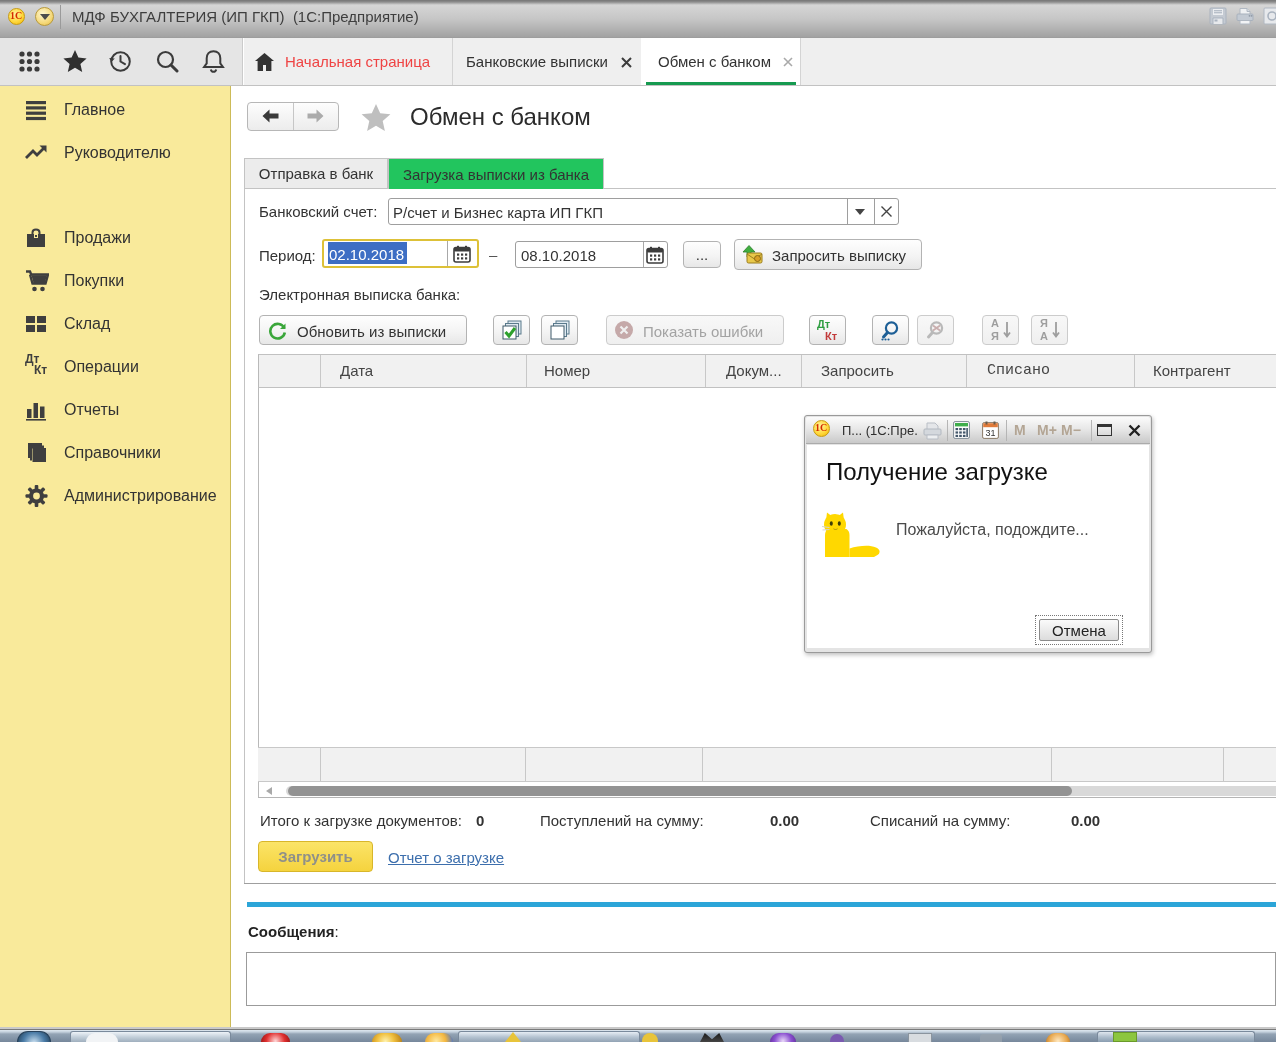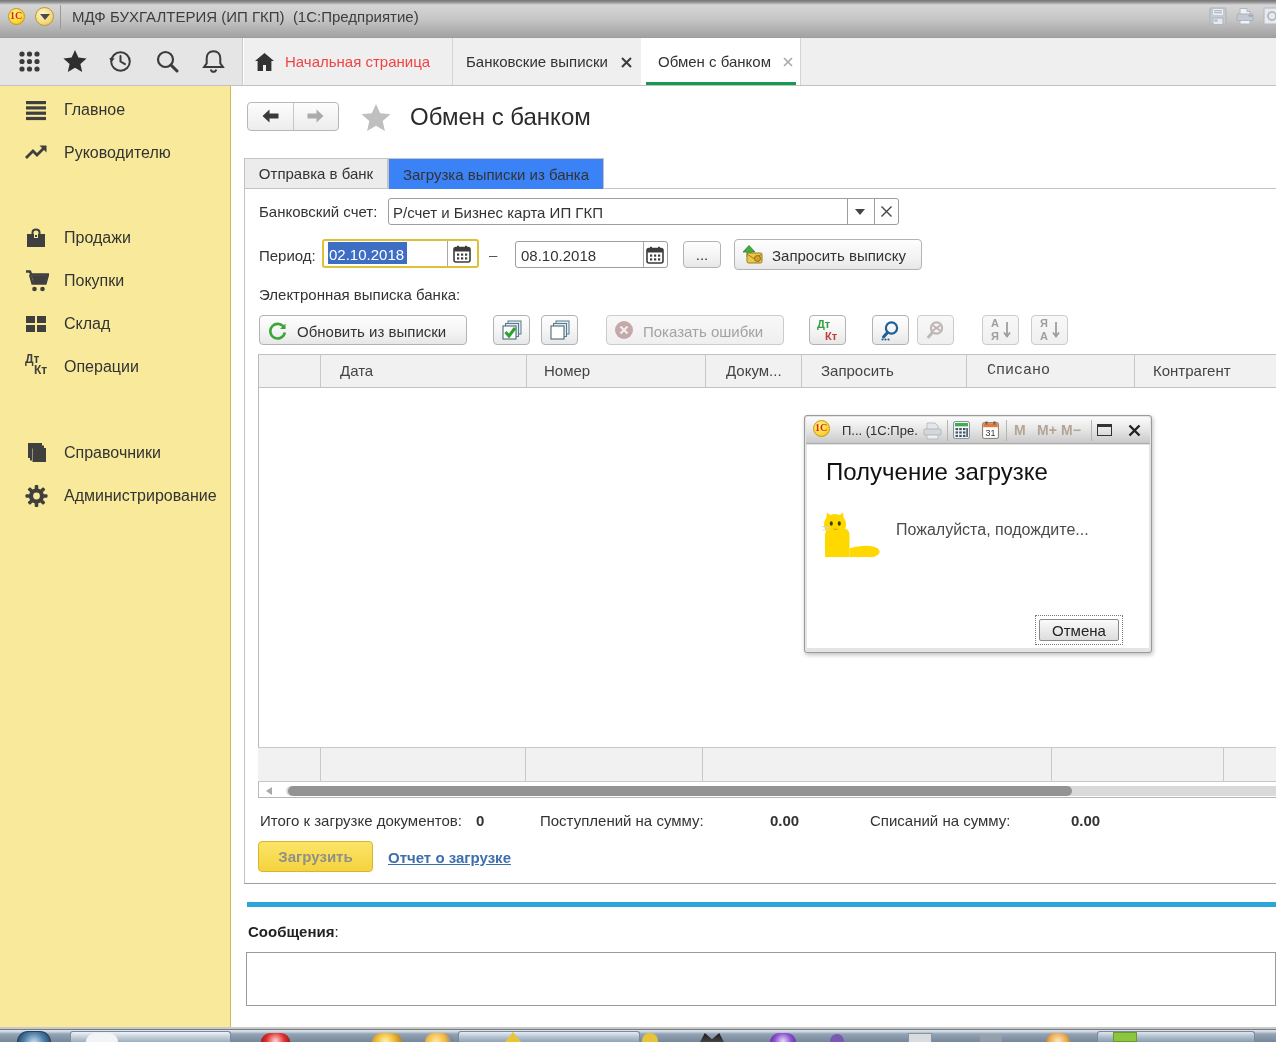--- a/index.html
+++ b/index.html
@@ -154,20 +154,31 @@
       </svg>
     <div class="mi-txt">Склад</div>
   </div>
   <div class="menu-item" style="top:257px;">
     <div class="mi-ic" style="width:26px;height:26px;">
         <span style="position:absolute;left:0;top:-2px;font-size:12px;font-weight:bold;color:#3f3f3f;">Дт</span>
         <span style="position:absolute;left:9px;top:9px;font-size:12px;font-weight:bold;color:#3f3f3f;">Кт</span>
       </div>
     <div class="mi-txt">Операции</div>
   </div>
+  <div class="menu-item" style="top:300px;">
+    <svg class="mi-ic" width="22" height="22" viewBox="0 0 22 22">
+        <g fill="#3f3f3f">
+          <rect x="2" y="10" width="4.5" height="9"></rect>
+          <rect x="8.5" y="4" width="4.5" height="15"></rect>
+          <rect x="15" y="7.5" width="4.5" height="11.5"></rect>
+          <rect x="1" y="20" width="20" height="1.6"></rect>
+        </g>
+      </svg>
+    <div class="mi-txt">Отчеты</div>
+  </div>
   <div class="menu-item" style="top:343px;">
     <svg class="mi-ic" width="23" height="22" viewBox="0 0 23 22">
         <g fill="#3f3f3f">
           <path d="M3 1 h14 v3 h-2 V4 h-10 v12 h-2 z"></path>
           <path d="M5 3.5 h14 v3 h-2 V6.5 h-10 v12 h-2 z"></path>
           <rect x="7.5" y="6" width="13.5" height="14"></rect>
         </g>
       </svg>
     <div class="mi-txt">Справочники</div>
   </div>
@@ -199,21 +210,21 @@
 </svg>
 <svg class="abs" style="left:307px;top:109px;" width="17" height="14" viewBox="0 0 17 14">
   <path d="M9.5 0.5 L16.5 7 l-7 6.5 V9.5 H0.5 v-5 H9.5 z" fill="#ababab"></path>
 </svg>
 <svg class="abs" style="left:360px;top:103px;" width="32" height="30" viewBox="0 0 32 30">
   <path d="M16 1 l4.2 9.3 10.2 1 -7.7 6.8 2.2 10 -8.9 -5.3 -8.9 5.3 2.2 -10 -7.7 -6.8 10.2 -1 z" fill="#bfbfbf"></path>
 </svg>
 <div class="abs" style="left:410px;top:103px;font-size:24px;color:#2b2b2b;">Обмен с банком</div>
 
 <div class="abs" style="left:244px;top:158px;width:144px;height:31px;background:#ececec;border:1px solid #c3c3c3;display:flex;align-items:center;justify-content:center;font-size:15px;color:#333;">Отправка в банк</div>
-<div class="abs" style="left:388px;top:158px;width:216px;height:31px;background:#3b82f6;border:1px solid #c3c3c3;border-bottom:none;display:flex;align-items:center;justify-content:center;font-size:15px;color:#333;">Загрузка выписки из банка</div>
+<div class="abs" style="left:388px;top:158px;width:216px;height:31px;background:#22c55e;border:1px solid #c3c3c3;border-bottom:none;display:flex;align-items:center;justify-content:center;font-size:15px;color:#333;">Загрузка выписки из банка</div>
 <div class="abs" style="left:604px;top:188px;width:672px;height:1px;background:#c3c3c3;"></div>
 <div class="abs" style="left:244px;top:188px;width:1px;height:696px;background:#c3c3c3;"></div>
 
 <div class="lbl" style="left:259px;top:203px;">Банковский счет:</div>
 <div class="abs" style="left:388px;top:198px;width:511px;height:27px;border:1px solid #9e9e9e;border-radius:3px;background:#fff;"></div>
 <div class="lbl" style="left:393px;top:204px;">Р/счет и Бизнес карта ИП ГКП</div>
 <div class="abs" style="left:847px;top:199px;width:1px;height:25px;background:#9e9e9e;"></div>
 <div class="abs" style="left:874px;top:199px;width:1px;height:25px;background:#9e9e9e;"></div>
 <div class="abs" style="left:855px;top:209px;width:0;height:0;border-left:5px solid transparent;border-right:5px solid transparent;border-top:6px solid #444;"></div>
 <svg class="abs" style="left:880px;top:205px;" width="13" height="13" viewBox="0 0 13 13">
@@ -351,21 +362,21 @@
 <div class="abs" style="left:258px;top:797px;width:1018px;height:1px;background:#b5b5b5;"></div>
 
 <div class="lbl" style="left:260px;top:812px;">Итого к загрузке документов:</div>
 <div class="lbl" style="left:476px;top:812px;font-weight:bold;">0</div>
 <div class="lbl" style="left:540px;top:812px;">Поступлений на сумму:</div>
 <div class="lbl" style="left:770px;top:812px;font-weight:bold;">0.00</div>
 <div class="lbl" style="left:870px;top:812px;">Списаний на сумму:</div>
 <div class="lbl" style="left:1071px;top:812px;font-weight:bold;">0.00</div>
 
 <div class="abs" style="left:258px;top:841px;width:115px;height:31px;border:1px solid #d8b62a;border-radius:4px;background:linear-gradient(180deg,#fbe468,#f5d33e);display:flex;align-items:center;justify-content:center;font-size:15px;font-weight:bold;color:#8f9089;">Загрузить</div>
-<div class="abs" style="left:388px;top:849px;font-size:15px;color:#3d6fad;text-decoration:underline;font-weight:bold;">Отчет о загрузке</div>
+<div class="abs" style="left:388px;top:849px;font-size:15px;color:#3d6fad;text-decoration:underline;">Отчет о загрузке</div>
 
 <div class="abs" style="left:244px;top:883px;width:1032px;height:1px;background:#9f9f9f;"></div>
 <div class="abs" style="left:247px;top:902px;width:1029px;height:5px;background:#2ca5d8;"></div>
 <div class="abs" style="left:248px;top:923px;font-size:15px;color:#222;"><b>Сообщения</b>:</div>
 <div class="abs" style="left:246px;top:952px;width:1030px;height:54px;border:1px solid #9b9b9b;background:#fff;"></div>
 
 <div class="abs" style="left:804px;top:415px;width:348px;height:238px;background:#e4e4e4;border:1px solid #9a9a9a;border-radius:3px;box-shadow:1px 2px 4px rgba(0,0,0,0.25);"></div>
 <div class="abs" style="left:806px;top:417px;width:344px;height:27px;background:linear-gradient(180deg,#fbfbfb 0%,#e8e8e8 45%,#c9c9c9 100%);border-bottom:1px solid #ababab;border-radius:2px 2px 0 0;"></div>
 <div class="abs" style="left:813px;top:420px;width:17px;height:17px;border-radius:50%;background:radial-gradient(circle at 40% 35%,#fff3a0 0%,#ffd93e 55%,#f0b400 100%);border:1px solid #c89a10;"></div>
 <div class="abs" style="left:815px;top:422px;font-size:10px;font-weight:bold;color:#d42b00;font-family:'Liberation Serif',serif;">1С</div>

